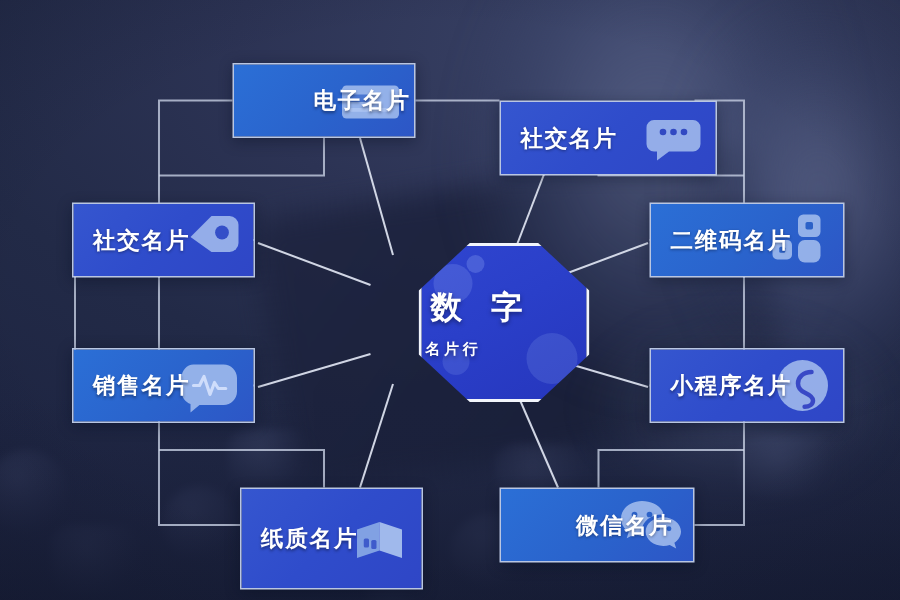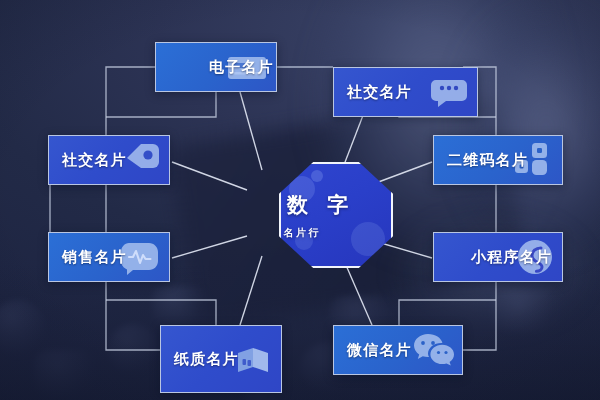--- a/index.html
+++ b/index.html
@@ -213,21 +213,21 @@
   <div class="node azure" style="left:48px;top:232px;width:122px;height:50px;">
     <span class="lbl">销售名片</span>
     <span class="ico">
       <svg viewBox="0 0 48 44">
           <path class="ic" d="M12 8h20c5 0 9 4 9 9v9c0 5-4 9-9 9H16l-6 5v-5.6C6.6 33 4 29.8 4 26v-9c0-5 3.6-9 8-9z"></path>
           <path d="M12 22h4l3-6 4 12 3-8 2.5 4h5" fill="none" stroke="#dbe7ff" stroke-width="2.1" stroke-linecap="round" stroke-linejoin="round" opacity=".95"></path>
         </svg>
     </span>
   </div>
 
-  <div class="node violet" style="left:433px;top:232px;width:130px;height:50px;padding-left:24px;">
+  <div class="node violet" style="left:433px;top:232px;width:130px;height:50px;">
     <span class="lbl">小程序名片</span>
     <span class="ico">
       <svg viewBox="0 0 48 44">
           <circle class="ic" cx="25" cy="22" r="17"></circle>
           <path d="M31 13c-5.5 0-9 3.4-9 7.6 0 3 2 5 5 6.4 3 1.4 5 2.6 5 5 0 2.4-2.3 4.2-5.6 4.2" fill="none" stroke="#3a49c6" stroke-width="3" stroke-linecap="round"></path>
         </svg>
     </span>
   </div>
 
   <div class="node violet" style="left:160px;top:325px;width:122px;height:68px;text-align:center;">
@@ -235,21 +235,21 @@
     <span class="ico">
       <svg viewBox="0 0 48 44">
           <path class="ic2" d="M24 11 9 16v19l15-5z"></path>
           <path class="ic" d="M24 11l15 5v19l-15-5z" style="opacity:.98"></path>
           <rect x="13.5" y="22" width="3.5" height="6" rx="1" style="fill:#3550c8;opacity:.85"></rect>
           <rect x="18.5" y="23" width="3.5" height="6" rx="1" style="fill:#3550c8;opacity:.85"></rect>
         </svg>
     </span>
   </div>
 
-  <div class="node azure" style="left:333px;top:325px;width:130px;height:50px;">
+  <div class="node azure" style="left:333px;top:325px;width:130px;height:50px;padding-left:37px;">
     <span class="lbl">微信名片</span>
     <span class="ico">
       <svg viewBox="0 0 48 44">
         <path class="ic" d="M18 6C10.3 6 4 11.2 4 17.6c0 3.6 2 6.8 5.2 8.9l-1.4 4.4 5-2.6c1.6.5 3.4.8 5.2.8l1-.03C18.3 28 18 26.8 18 25.5 18 19.7 24 15 31.4 15h1C31.2 9.8 25.3 6 18 6z"></path>
         <circle cx="13" cy="15" r="1.9" style="fill:#2d63c8"></circle>
           <circle cx="23" cy="15" r="1.9" style="fill:#2d63c8"></circle>
         <path class="ic" d="M44 26.4c0-5.3-5.3-9.6-11.8-9.6S20.4 21.1 20.4 26.4 25.7 36 32.2 36c1.5 0 3-.2 4.3-.6l4.3 2.2-1.2-3.7c2.7-1.8 4.4-4.5 4.4-7.5z"></path>
         <circle cx="28.5" cy="24.5" r="1.6" style="fill:#2d63c8"></circle>
           <circle cx="36" cy="24.5" r="1.6" style="fill:#2d63c8"></circle>
       </svg>

